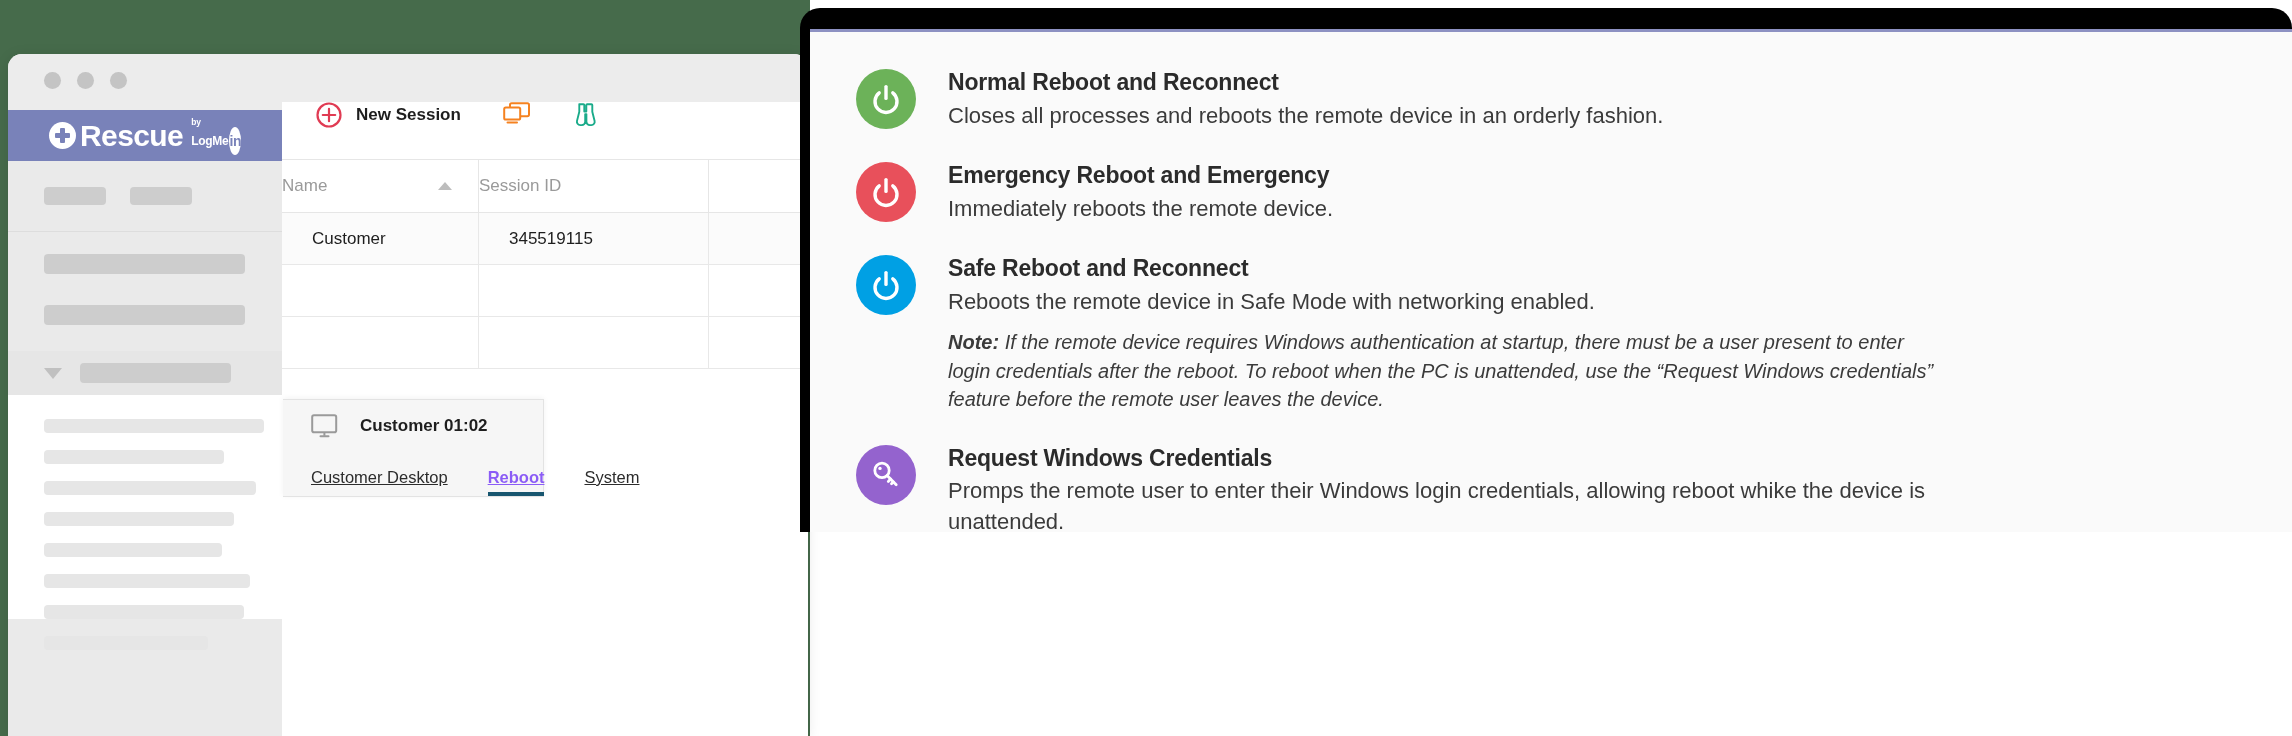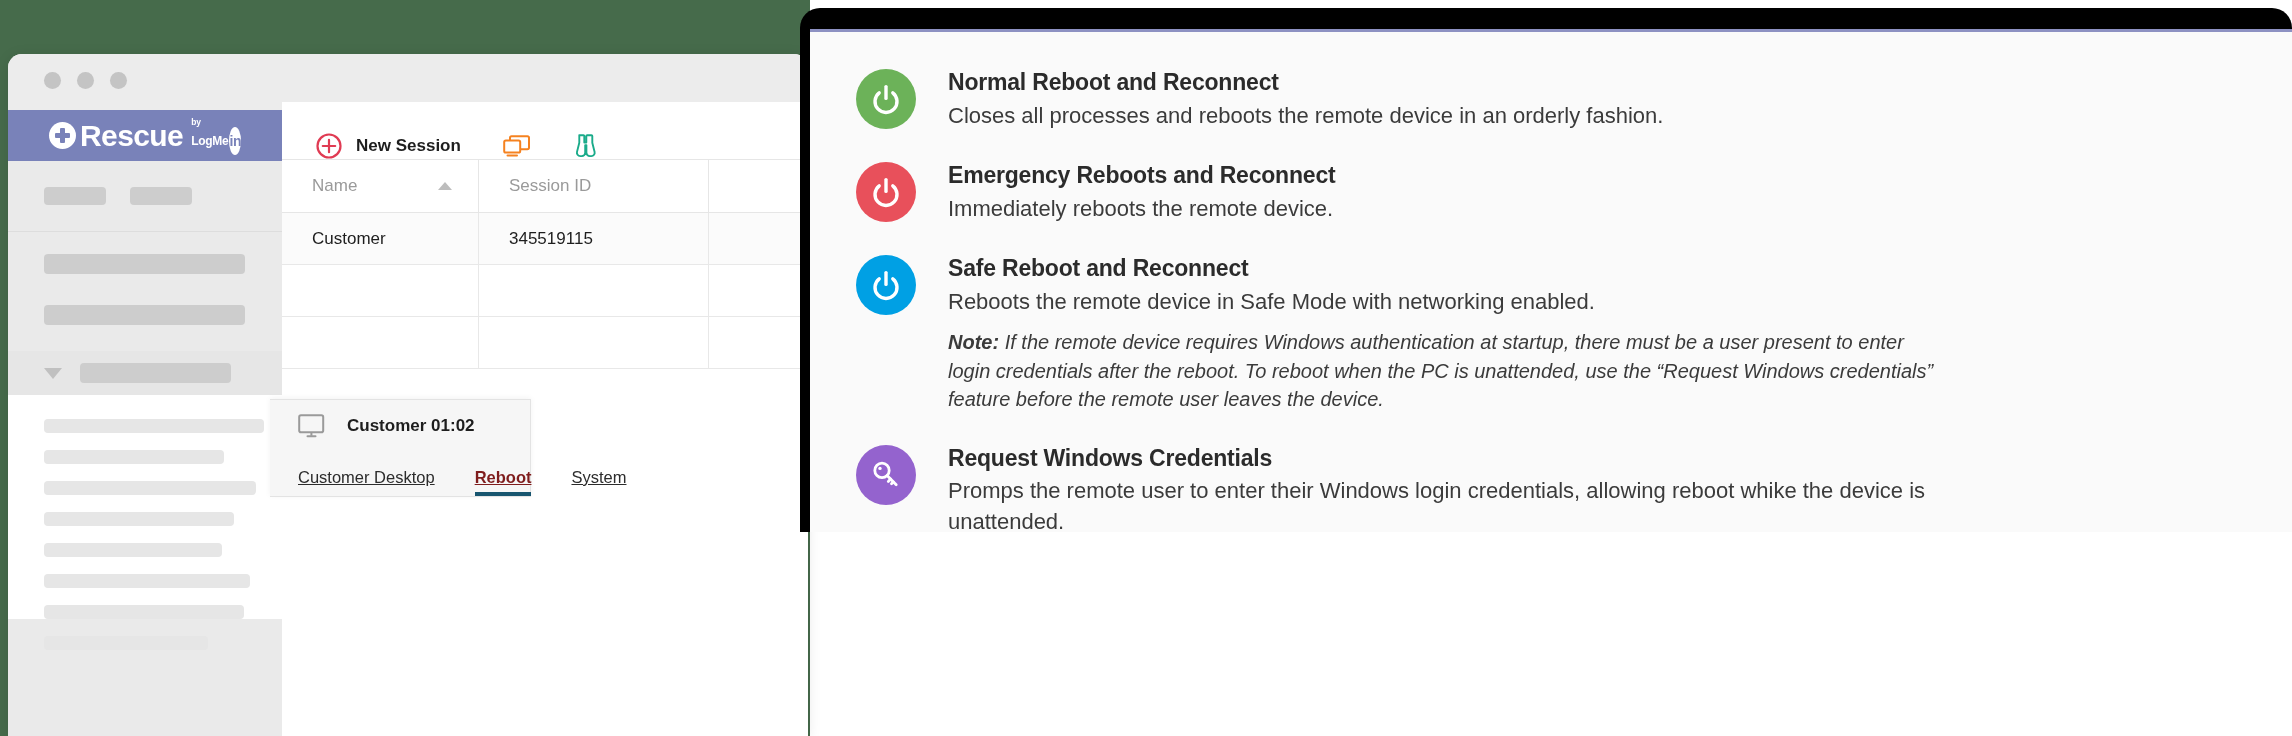--- a/index.html
+++ b/index.html
@@ -190,21 +190,21 @@
   
   .main-pane {
     position: absolute;
     left: 274px; top: 0;
     right: 0; bottom: 0;
     background: #ffffff;
   }
   .toolbar {
     height: 57px;
     display: flex;
-    align-items: flex-end;
+    align-items: flex-start;
     padding-left: 34px;
     gap: 42px;
     background: #ffffff;
     border-bottom: 1px solid #e6e6e6;
   }
   .tb-item {
     display: flex;
     align-items: center;
     gap: 14px;
   }
@@ -221,21 +221,20 @@
     height: 52px;
     border-bottom: 1px solid #e6e6e6;
   }
   .th {
     display: flex;
     align-items: center;
     font-size: 17px;
     color: #9a9a9a;
     border-right: 1px solid #e6e6e6;
     box-sizing: border-box;
-    padding-left: 30px;
   }
   .th.c-name { width: 197px; justify-content: space-between; padding-right: 26px; }
   .th.c-sid  { width: 230px; }
   .sort-caret {
     width: 0; height: 0;
     border-left: 7px solid transparent;
     border-right: 7px solid transparent;
     border-bottom: 8px solid #bdbdbd;
   }
   .tbl-row {
@@ -252,21 +251,21 @@
     border-right: 1px solid #e8e8e8;
     box-sizing: border-box;
     padding-left: 30px;
   }
   .td.c-name { width: 197px; }
   .td.c-sid  { width: 230px; }
 
   
   .session-panel {
     position: absolute;
-    left: 262px;
+    left: 275px;
     top: 297px;
     width: 260px;
     background: #f6f6f6;
     border-top: 1px solid #e3e3e3;
     border-right: 1px solid #e3e3e3;
     box-shadow: 0 -1px 6px rgba(0,0,0,0.05);
   }
   .session-head {
     display: flex;
     align-items: center;
@@ -291,21 +290,21 @@
     white-space: nowrap;
   }
   .stab {
     font-size: 16.5px;
     color: #2c2c2c;
     text-decoration: underline;
     padding-bottom: 9px;
     white-space: nowrap;
   }
   .stab.active {
-    color: #7f1d1d;
+    color: #8b5cf6;
     font-weight: bold;
     border-bottom: 4px solid #17556f;
     padding-bottom: 5px;
   }
 
   
   .device-frame {
     position: absolute;
     left: 800px;
     top: 8px;
@@ -516,21 +515,21 @@
         </div>
 
         <div class="feature">
           <div class="feature-icon" style="background:#e8505b;">
             <svg width="34" height="34" viewBox="0 0 34 34">
               <path d="M10.2 10.8 A11 11 0 1 0 23.8 10.8" fill="none" stroke="#ffffff" stroke-width="3.4" stroke-linecap="round"></path>
               <path d="M17 4.6 V16.4" stroke="#ffffff" stroke-width="3.4" stroke-linecap="round"></path>
             </svg>
           </div>
           <div class="feature-text">
-            <div class="feature-title">Emergency Reboots and Reconnect</div>
+            <div class="feature-title">Emergency Reboot and Emergency</div>
             <div class="feature-desc">Immediately reboots the remote device.</div>
           </div>
         </div>
 
         <div class="feature">
           <div class="feature-icon" style="background:#00a0e4;">
             <svg width="34" height="34" viewBox="0 0 34 34">
               <path d="M10.2 10.8 A11 11 0 1 0 23.8 10.8" fill="none" stroke="#ffffff" stroke-width="3.4" stroke-linecap="round"></path>
               <path d="M17 4.6 V16.4" stroke="#ffffff" stroke-width="3.4" stroke-linecap="round"></path>
             </svg>

